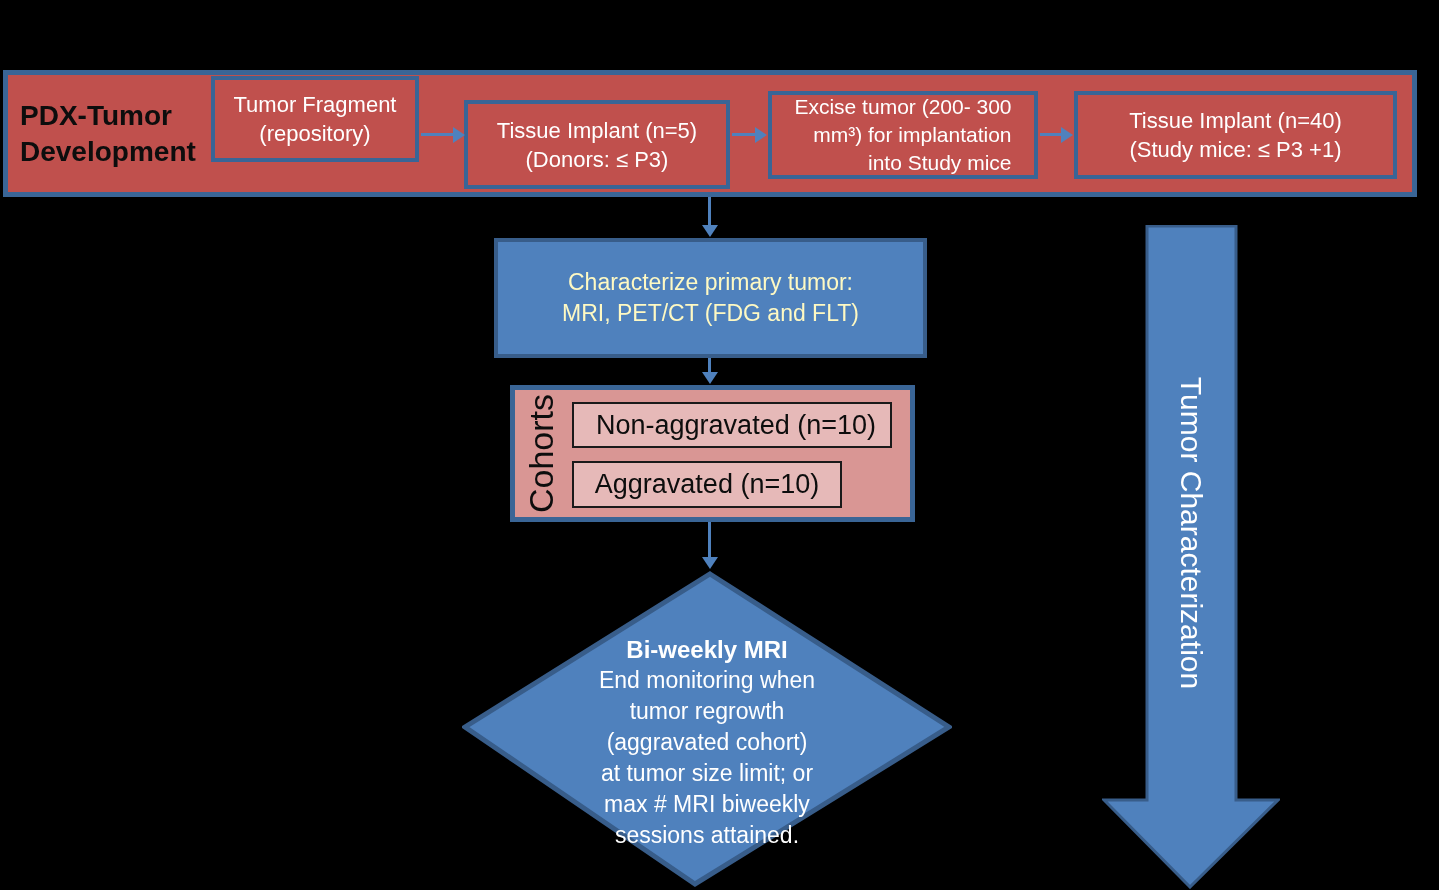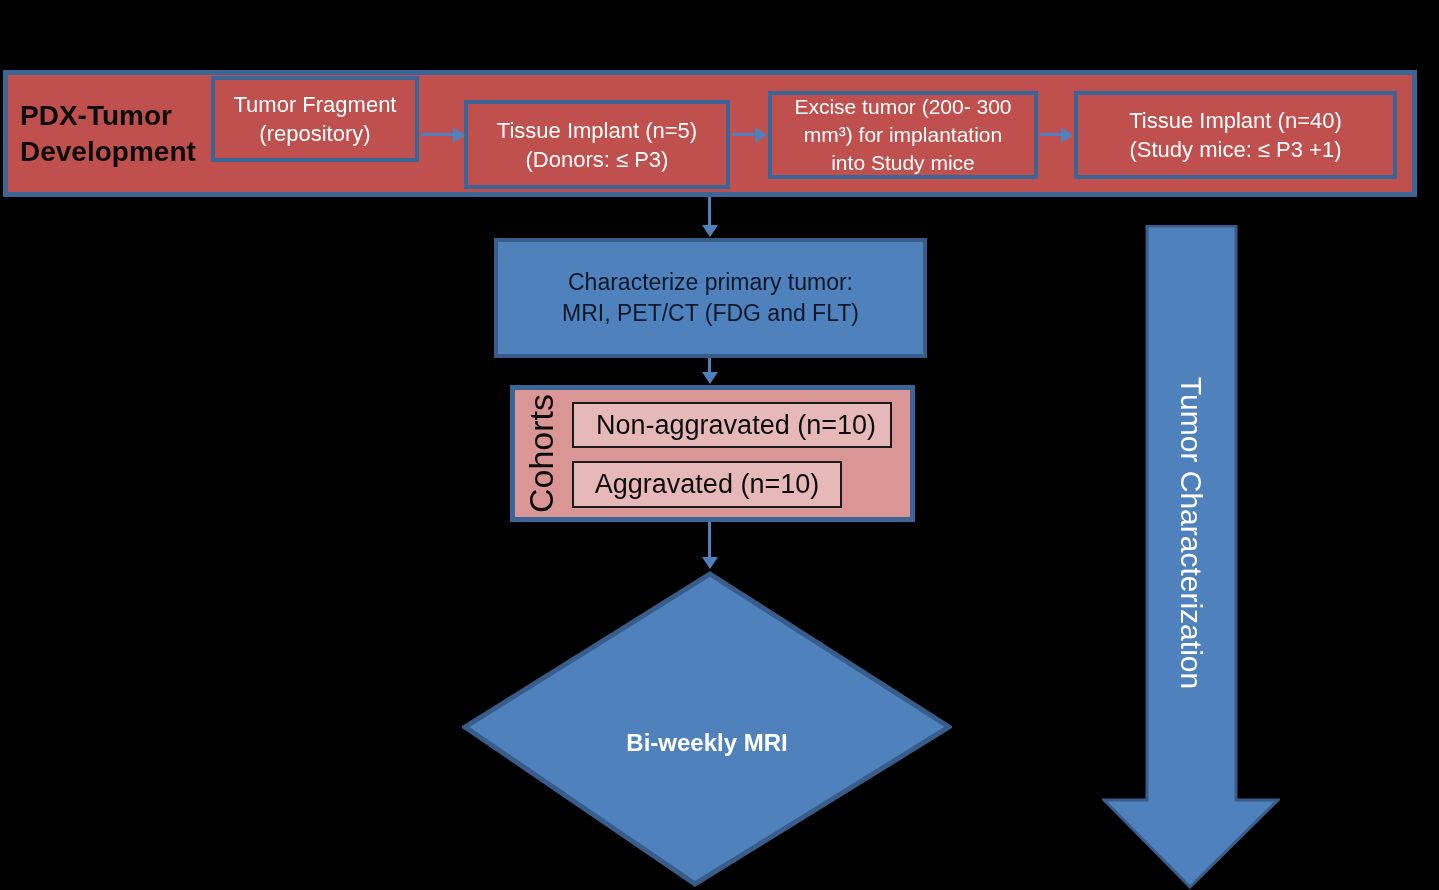--- a/index.html
+++ b/index.html
@@ -25,21 +25,21 @@
     font-size:28px;font-weight:bold;color:#0d0d0d;line-height:36px;
     white-space:pre-line;
   }
   .bbox{
     position:absolute;background:var(--red);border:4px solid var(--border-blue);
     color:#ffffff;display:flex;align-items:center;justify-content:center;
     text-align:center;white-space:pre-line;font-size:22px;line-height:29px;
   }
   .bbox1{left:211px;top:76px;width:208px;height:86px;}
   .bbox2{left:464px;top:100px;width:266px;height:89px;}
-  .bbox3{left:768px;top:91px;width:270px;height:88px;font-size:21px;line-height:28px;}
+  .bbox3{left:768px;top:91px;width:270px;height:88px;font-size:21px;line-height:28px;text-align:right;}
   .bbox4{left:1074px;top:91px;width:323px;height:88px;}
 
   .conn-h{position:absolute;height:3px;background:var(--conn);}
   .conn-h::after{
     content:"";position:absolute;top:50%;transform:translateY(-50%);right:-11px;
     border-top:8px solid transparent;border-bottom:8px solid transparent;
     border-left:12px solid var(--conn);
   }
   .conn-v{position:absolute;width:3px;background:var(--conn);}
   .conn-v::after{
@@ -50,21 +50,21 @@
   .ch1{left:421px;top:133px;width:33px;}
   .ch2{left:732px;top:133px;width:24px;}
   .ch3{left:1040px;top:133px;width:22px;}
   .cv1{left:708px;top:197px;height:29px;}
   .cv2{left:708px;top:358px;height:15px;}
   .cv3{left:708px;top:522px;height:36px;}
 
   .characterize-box{
     position:absolute;left:494px;top:238px;width:433px;height:120px;
     background:var(--blue);border:4px solid var(--dark-blue);
-    color:#0f172a;display:flex;align-items:center;justify-content:center;
+    color:#fef9c3;display:flex;align-items:center;justify-content:center;
     text-align:center;white-space:pre-line;font-size:23px;line-height:31px;
   }
 
   .cohorts-box{
     position:absolute;left:510px;top:385px;width:405px;height:137px;
     background:var(--pink);border:5px solid var(--border-blue);
   }
   .cohorts-label-wrap{
     position:absolute;left:510px;top:385px;width:64px;height:137px;
     display:flex;align-items:center;justify-content:center;
@@ -138,20 +138,26 @@
 <div class="cohort-item cohort-item2">Aggravated (n=10)</div>
 
 <div class="conn-v cv3"></div>
 
 <div class="diamond-wrap">
   <svg width="490" height="316" viewBox="0 0 490 316">
     <polygon points="248,3 487,156 233,313 3,156" fill="#4f81bd" stroke="#385d8a" stroke-width="5"></polygon>
   </svg>
   <div class="diamond-text">
     <div class="diamond-title">Bi-weekly MRI</div>
+    <div class="diamond-body">End monitoring when
+tumor regrowth
+(aggravated cohort)
+at tumor size limit; or
+max # MRI biweekly
+sessions attained.</div>
   </div>
 </div>
 
 <div class="side-arrow-wrap">
   <svg width="178" height="664" viewBox="0 0 178 664">
     <polygon points="45,1 134,1 134,575 176,575 88,662 2,575 45,575" fill="#4f81bd" stroke="#385d8a" stroke-width="3"></polygon>
   </svg>
 </div>
 <div class="side-arrow-label-wrap">
   <span>Tumor Characterization</span>

